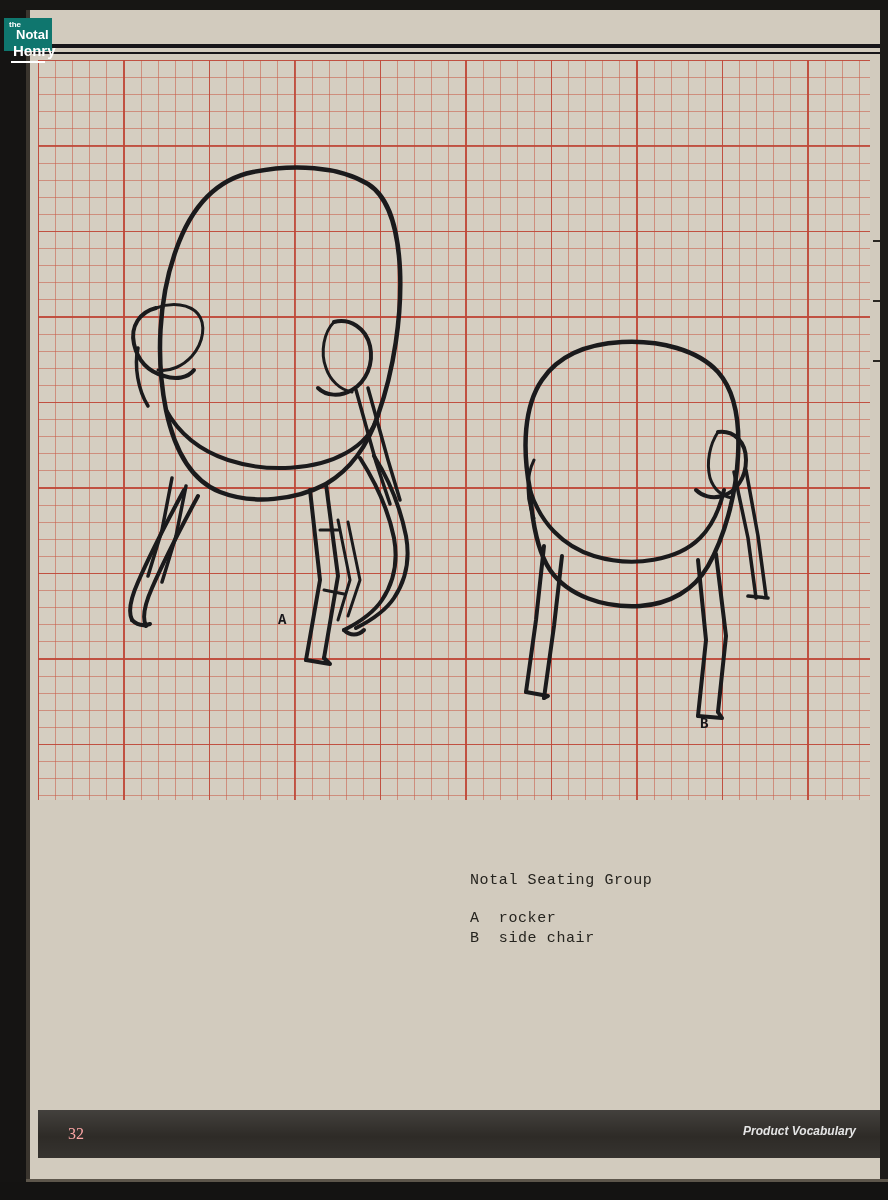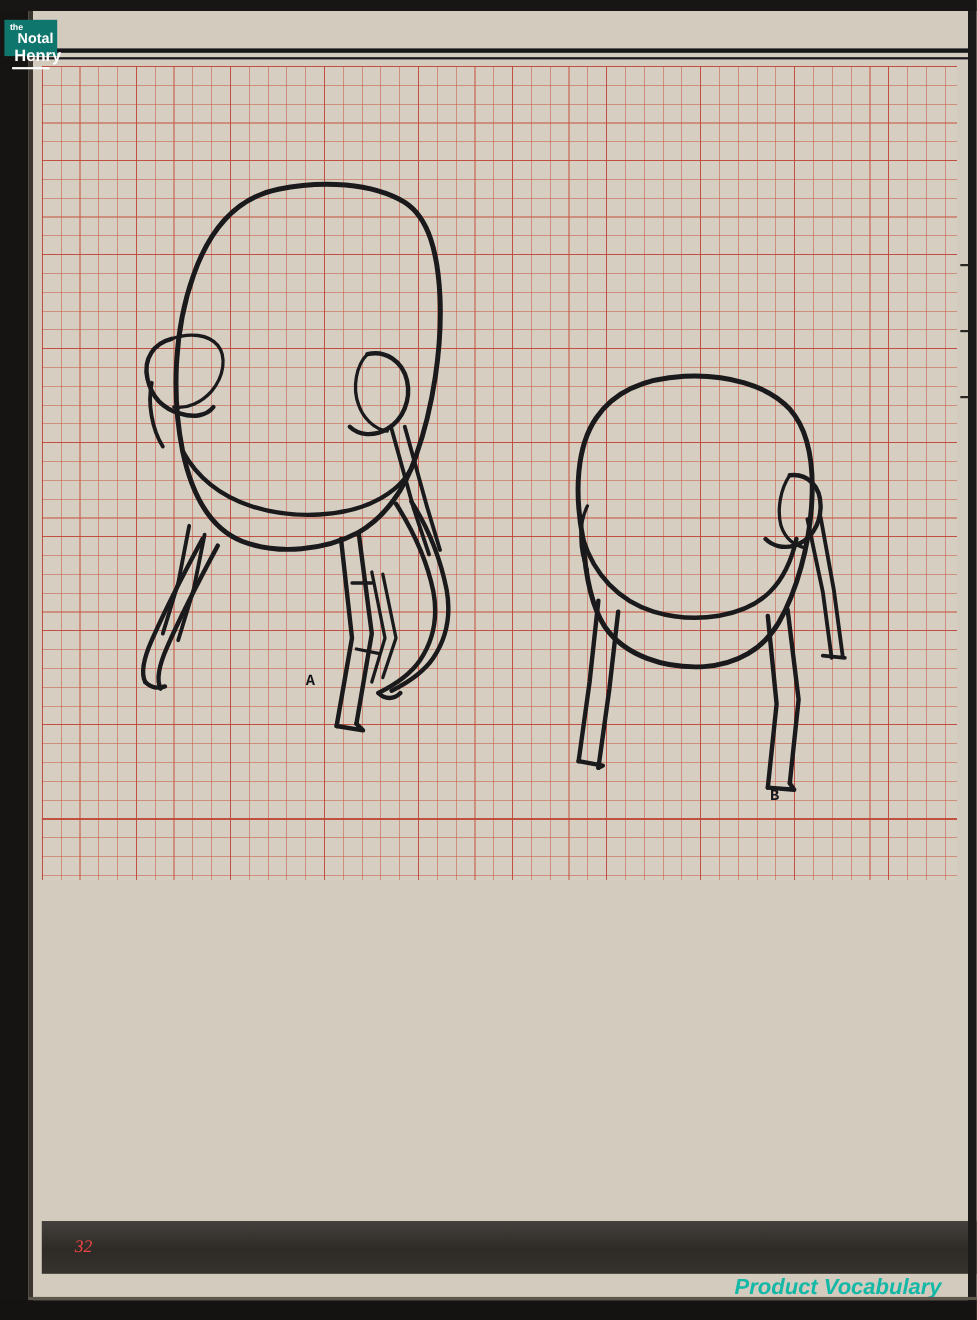--- a/index.html
+++ b/index.html
@@ -207,36 +207,34 @@
   .footer-band .gloss {
     position: absolute;
     left: 0; top: 0; width: 100%; height: 100%;
     background: linear-gradient(to bottom, rgba(255,255,255,0.10), rgba(255,255,255,0.0) 55%, rgba(255,255,255,0.04));
     pointer-events: none;
   }
   .page-number {
     position: absolute;
     left: 30px;
     top: 15px;
-    color: #ef4444;
+    color: #fca5a5;
     font-family: "Liberation Serif", serif;
-    font-style: italic;
     font-size: 16px;
     text-align: center;
   }
   .footer-section {
     position: absolute;
     right: 32px;
     top: 14px;
-    color: #14b8a6;
+    color: #e5e5e5;
     font-family: "Liberation Sans", sans-serif;
     font-style: italic;
     font-weight: 700;
-    font-size: 20px;
-    margin-top: 35px;
+    font-size: 12px;
   }
 
   
   .tick {
     position: absolute;
     right: 8px;
     width: 7px;
     height: 2px;
     background: #2a2722;
     z-index: 4;
@@ -339,20 +337,25 @@
         <path d="M488 632 L510 636 L506 638" stroke-width="4"></path>
 
         <path d="M496 400 C488 416 488 440 496 458" stroke-width="3"></path>
       </g>
     </svg>
 
     <span class="label-a">A</span>
     <span class="label-b">B</span>
   </div>
 
+  <div class="caption">
+    <div class="caption-title">Notal Seating Group</div>
+    <div class="caption-line">A  rocker</div>
+    <div class="caption-line">B  side chair</div>
+  </div>
 
   <div class="footer-band">
     <span class="gloss"></span>
     <span class="page-number">32</span>
     <span class="footer-section">Product Vocabulary</span>
   </div>
 
   <div class="edge-bottom-line"></div>
   <div class="edge-bottom"></div>
 

